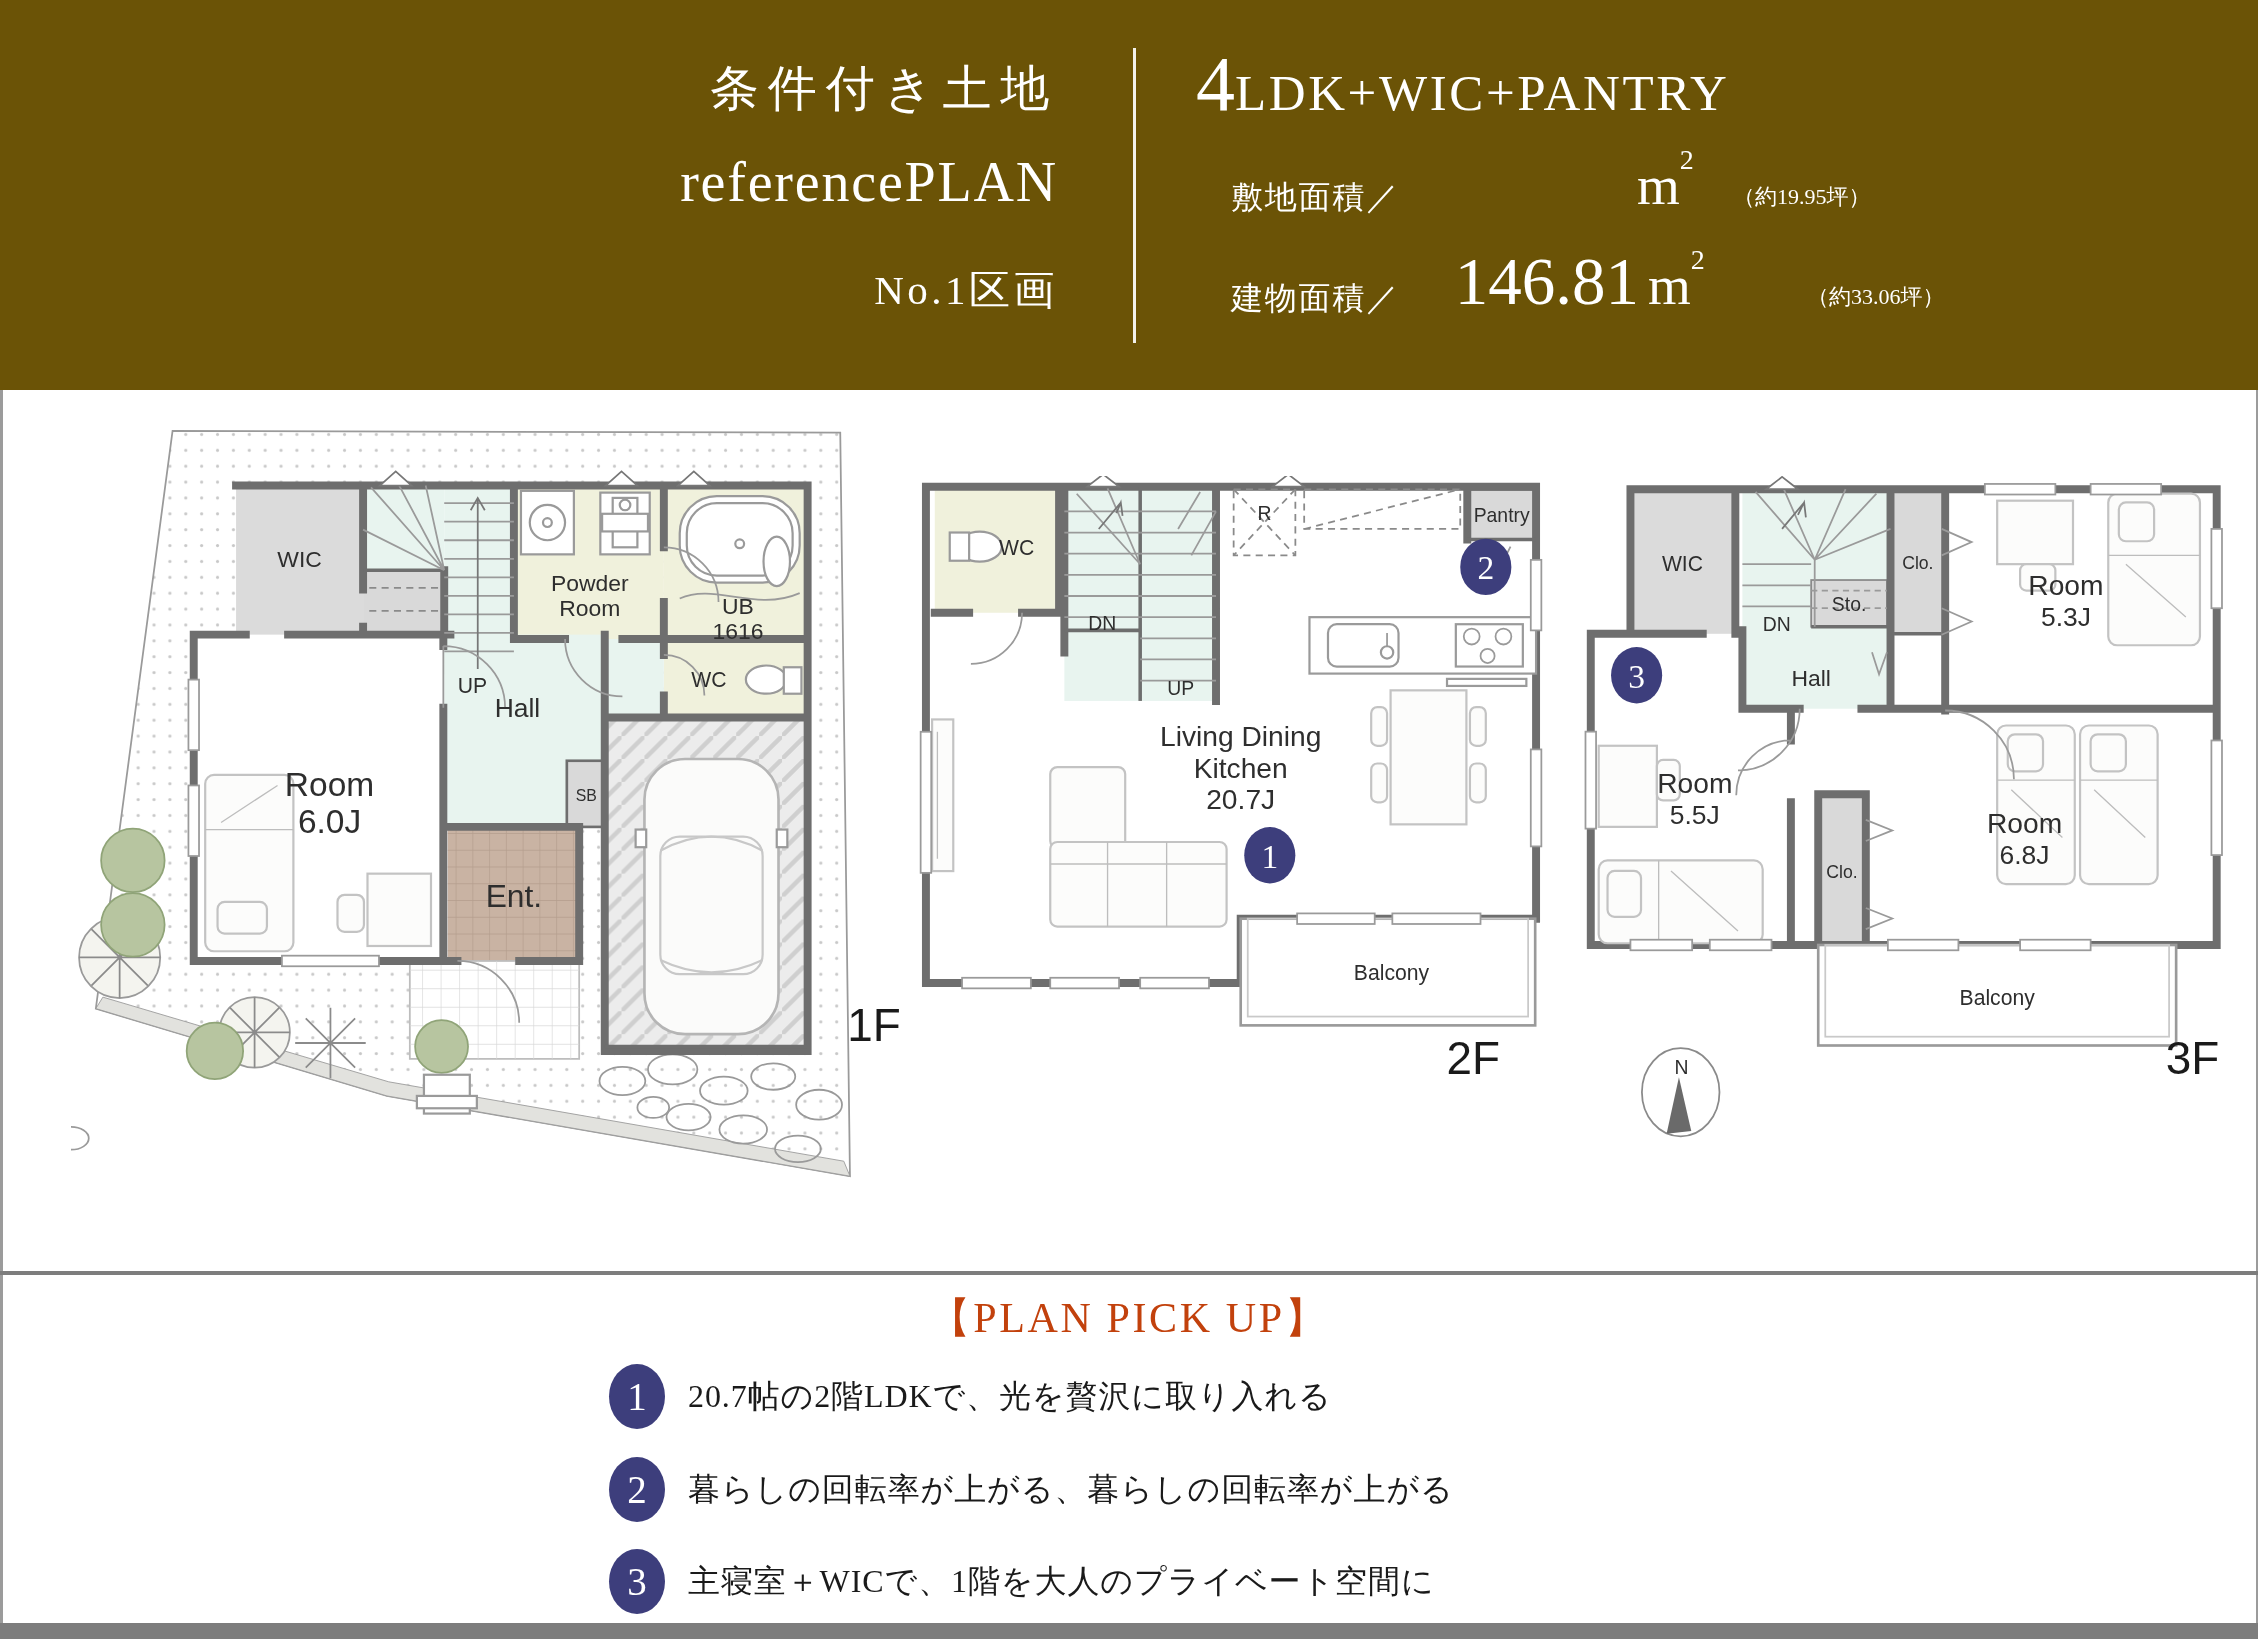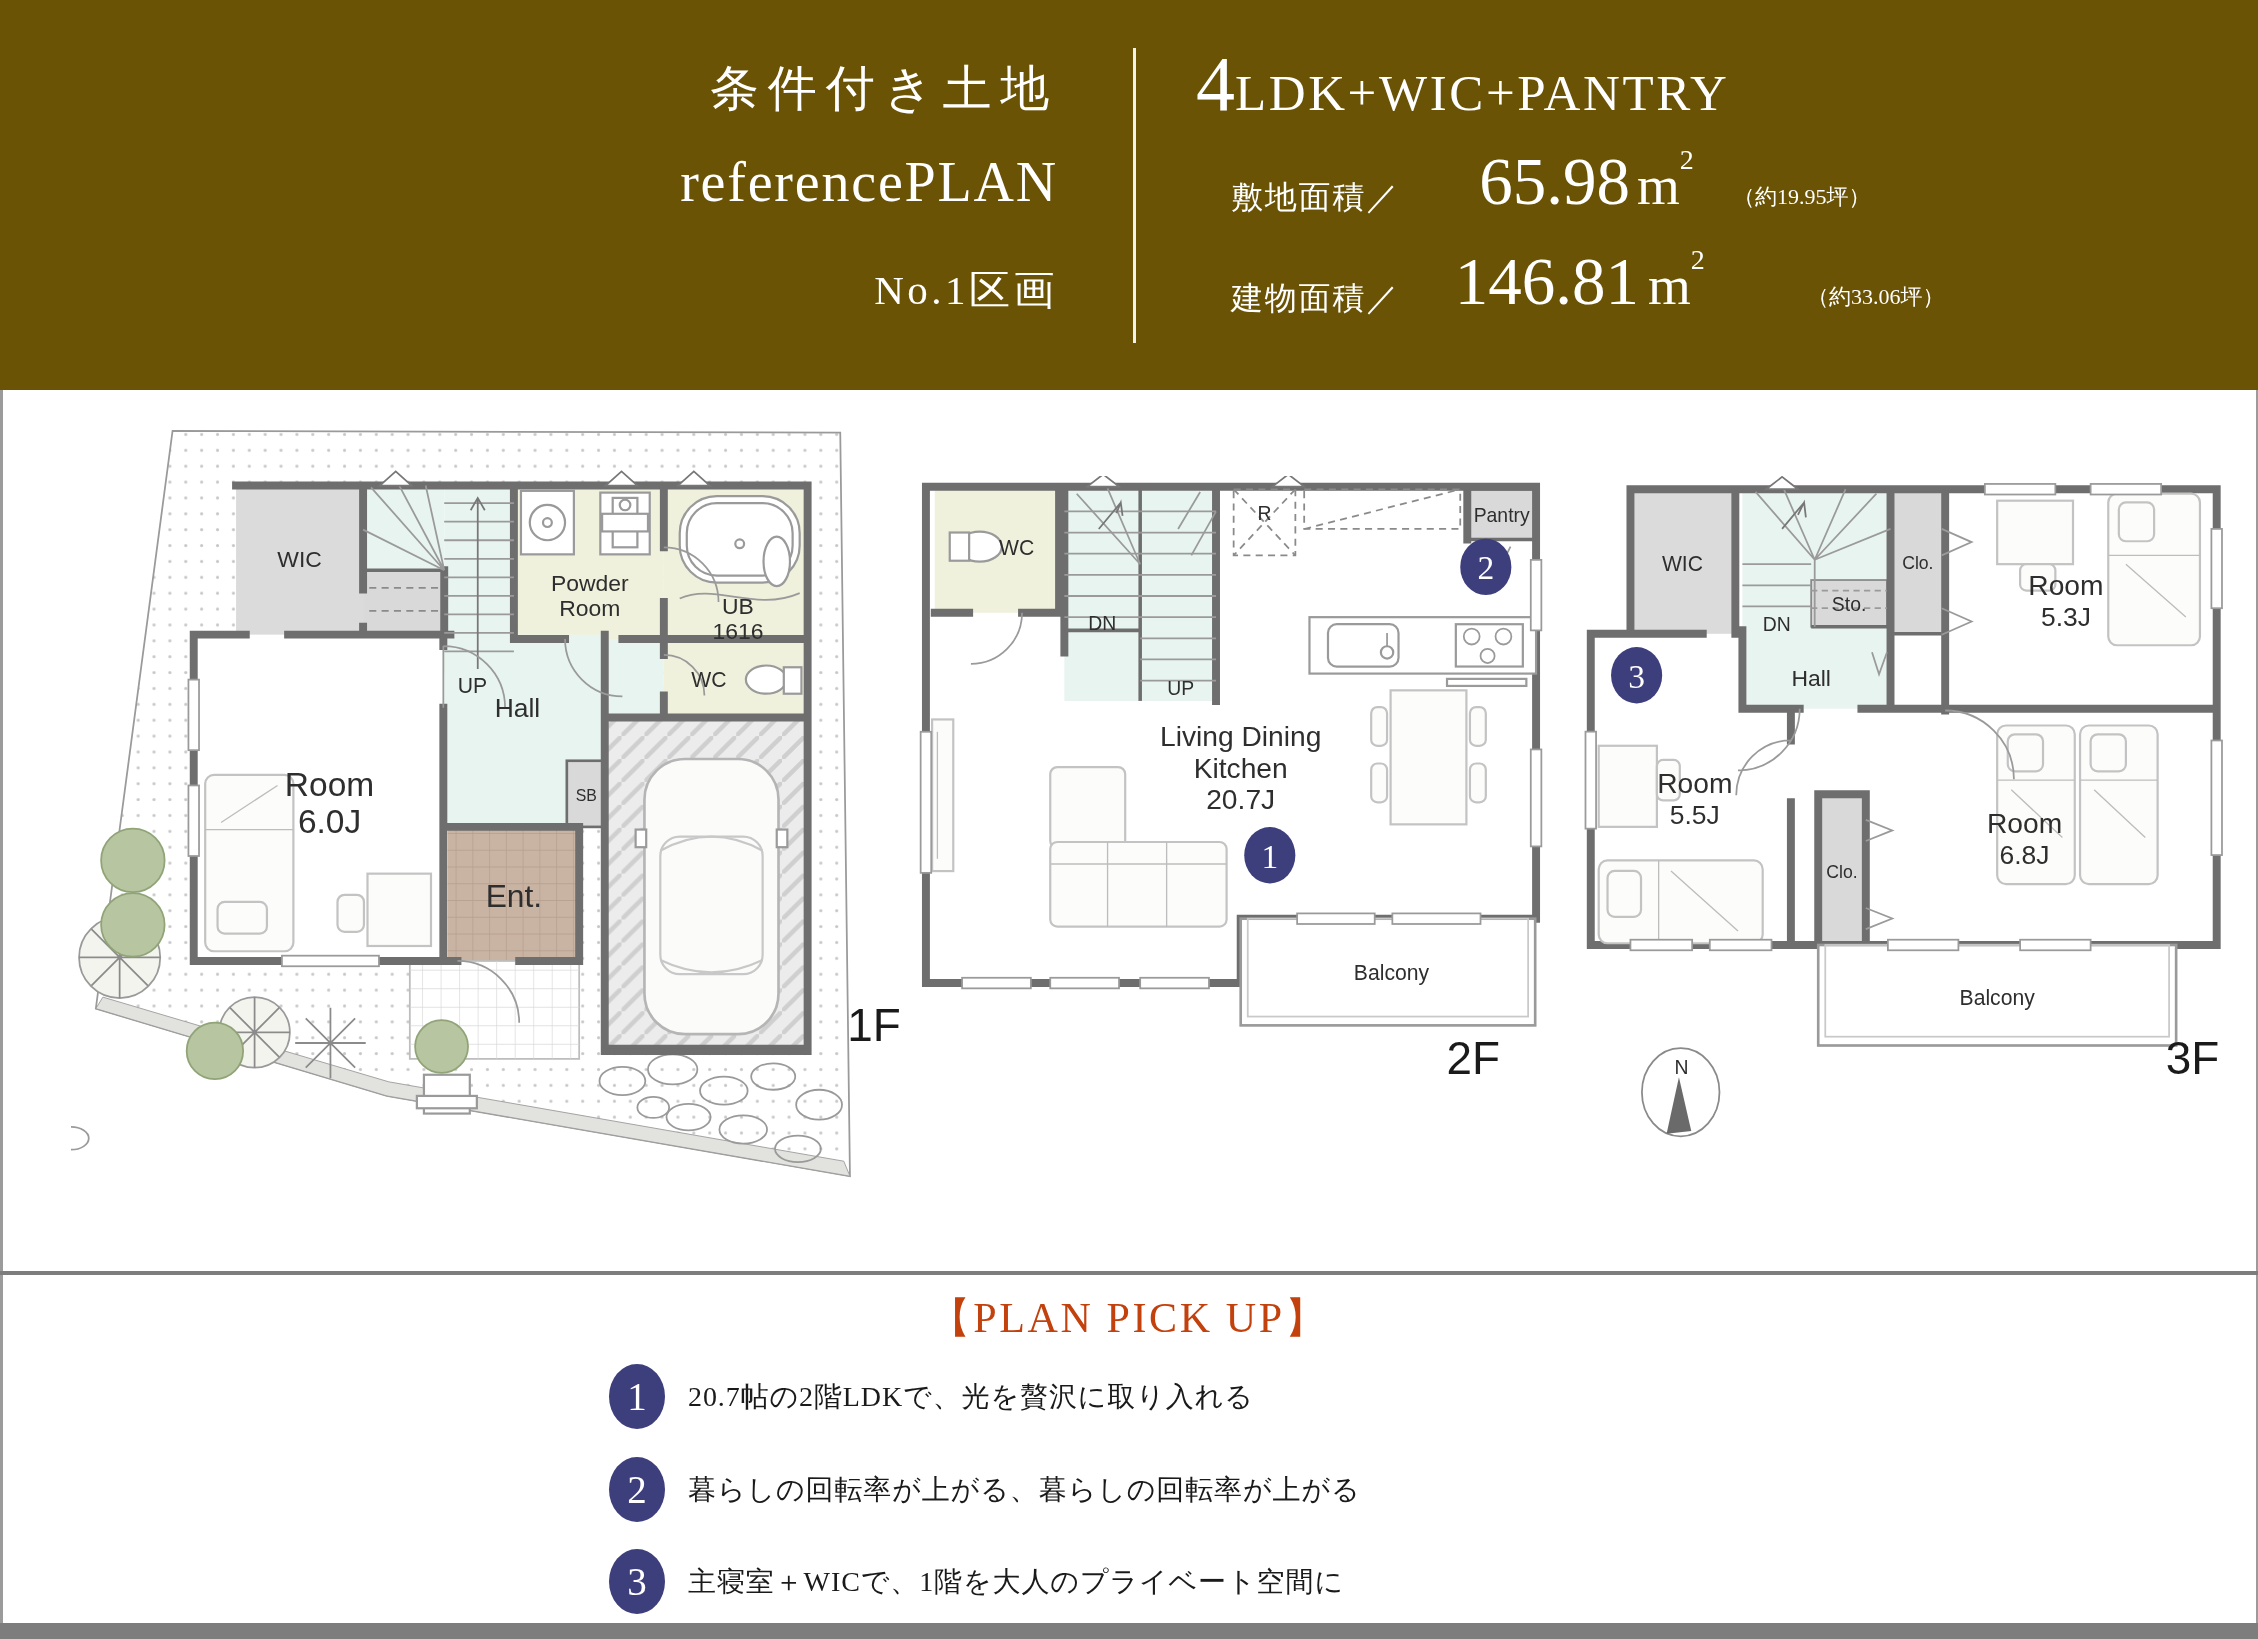--- a/index.html
+++ b/index.html
@@ -40,42 +40,41 @@
   .badge-num{font-family:"Liberation Serif","DejaVu Serif",serif;fill:#ffffff;font-size:38px;text-anchor:middle;}
   .rm{text-anchor:middle;}
   .floor-label{font-size:52px;fill:#1a1a1a;}
   
   .pickup-title{position:absolute;left:0;top:1290px;width:2258px;text-align:center;font-size:42px;
                 letter-spacing:2.6px;color:#c2410c;font-family:"Liberation Serif","DejaVu Serif",serif;}
   .pickup-item{position:absolute;left:609px;display:flex;align-items:center;}
   .pickup-badge{width:56px;height:65px;border-radius:50%;background:#3d3e7c;color:#fff;
                 display:flex;align-items:center;justify-content:center;font-size:39px;
                 font-family:"Liberation Serif","DejaVu Serif",serif;flex:none;}
-  .pickup-text{margin-left:23px;font-size:28px;color:#1a1a1a;letter-spacing:0.9px;white-space:nowrap;
+  .pickup-text{margin-left:23px;font-size:32px;color:#1a1a1a;letter-spacing:0.9px;white-space:nowrap;
                font-family:"Liberation Serif","DejaVu Serif",serif;}
   .pi-1{top:1364px;} .pi-2{top:1457px;} .pi-3{top:1549px;}
 </style>
 </head>
 <body>
 
 <div class="page">
 
   <header class="header">
     <div class="h-abs serif h-left-1">条件付き土地</div>
     <div class="h-abs serif h-left-2">referencePLAN</div>
     <div class="h-abs serif h-left-3">No.1区画</div>
     <div class="h-divider"></div>
 
     <div class="h-abs serif plan-type">
       <span class="big">4</span>
         <span class="rest">LDK+WIC+PANTRY</span>
     </div>
 
     <div class="h-abs serif area-label" style="left:1231px;top:176px;">敷地面積／</div>
-    <div class="h-abs serif area-value" style="left:1374px;top:143px;width:256px;text-align:right;">65.98</div>
     <div class="h-abs serif area-unit" style="left:1637px;top:154px;"><span>m</span><sup>2</sup></div>
     <div class="h-abs serif area-tsubo" style="left:1733px;top:182px;">（約19.95坪）</div>
 
     <div class="h-abs serif area-label" style="left:1231px;top:277px;">建物面積／</div>
     <div class="h-abs serif area-value" style="left:1374px;top:243px;width:265px;text-align:right;">146.81</div>
     <div class="h-abs serif area-unit" style="left:1648px;top:254px;"><span>m</span><sup>2</sup></div>
     <div class="h-abs serif area-tsubo" style="left:1807px;top:282px;">（約33.06坪）</div>
   </header>
 
   <div class="side-border" style="left:0;"></div>

